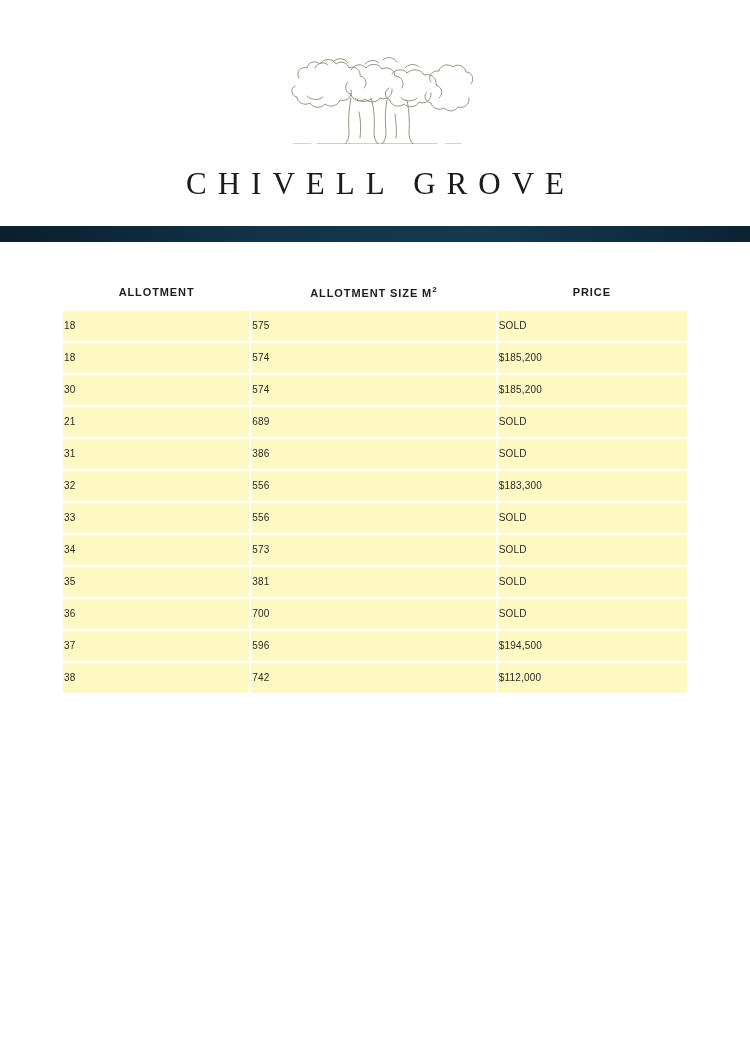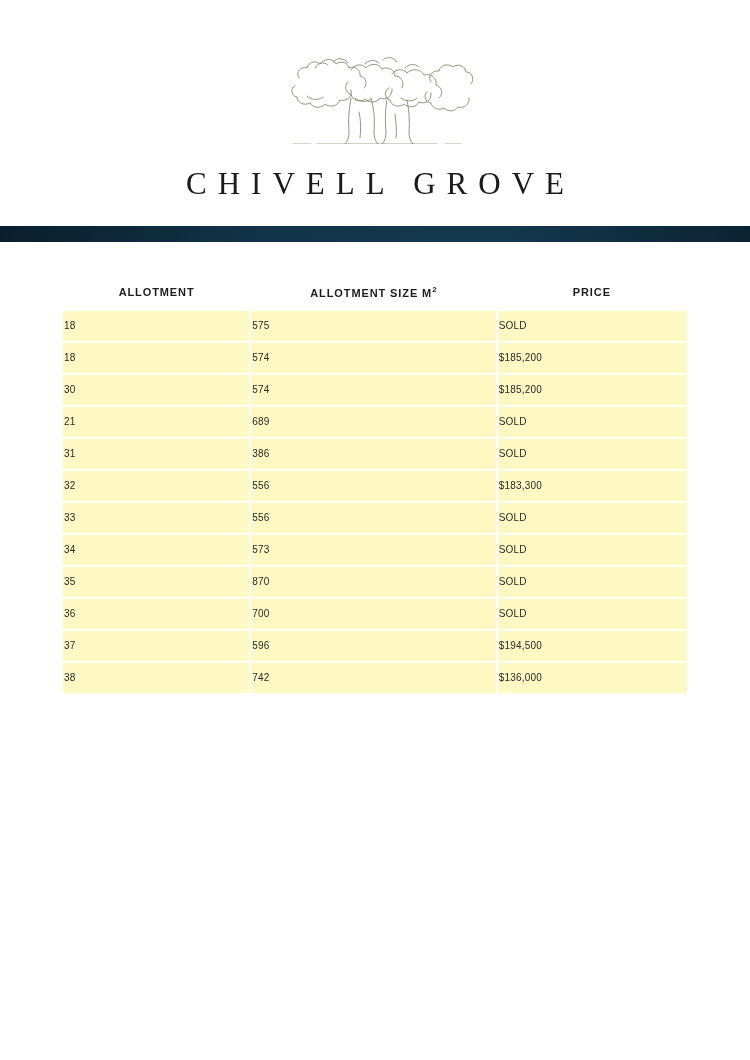--- a/index.html
+++ b/index.html
@@ -204,35 +204,35 @@
           <td>556</td>
           <td>SOLD</td>
         </tr>
         <tr>
           <td>34</td>
           <td>573</td>
           <td>SOLD</td>
         </tr>
         <tr>
           <td>35</td>
-          <td>870</td>
+          <td>381</td>
           <td>SOLD</td>
         </tr>
         <tr>
           <td>36</td>
           <td>700</td>
           <td>SOLD</td>
         </tr>
         <tr>
           <td>37</td>
           <td>596</td>
           <td>$194,500</td>
         </tr>
         <tr>
           <td>38</td>
           <td>742</td>
-          <td>$136,000</td>
+          <td>$112,000</td>
         </tr>
       </tbody>
     </table>
   </div>
 
 </div>
 
 </body></html>

